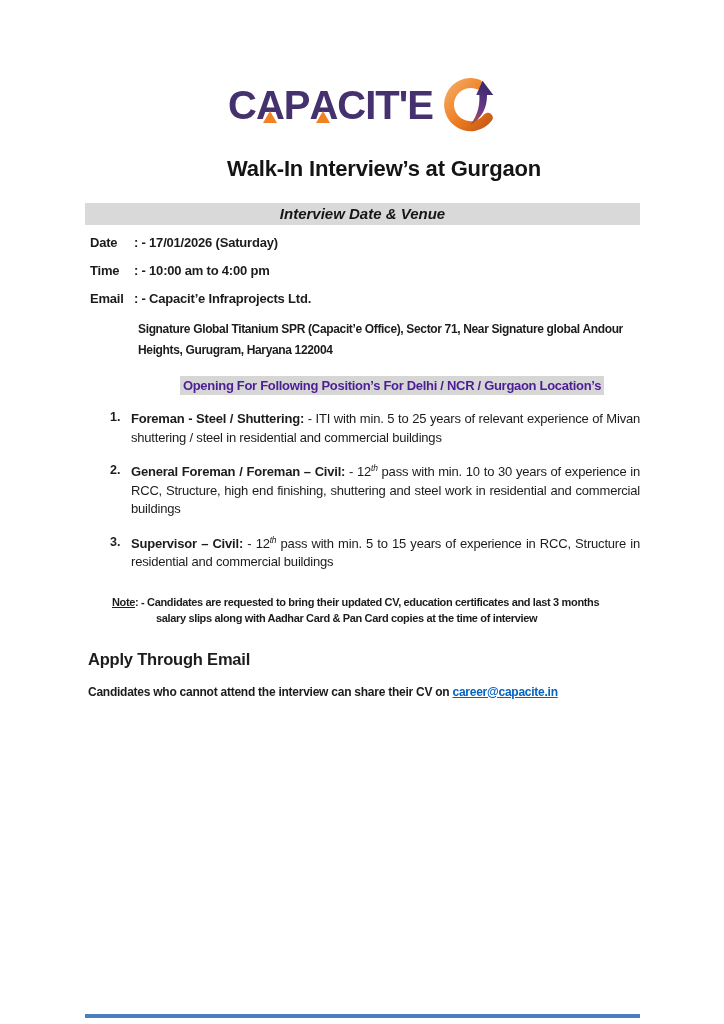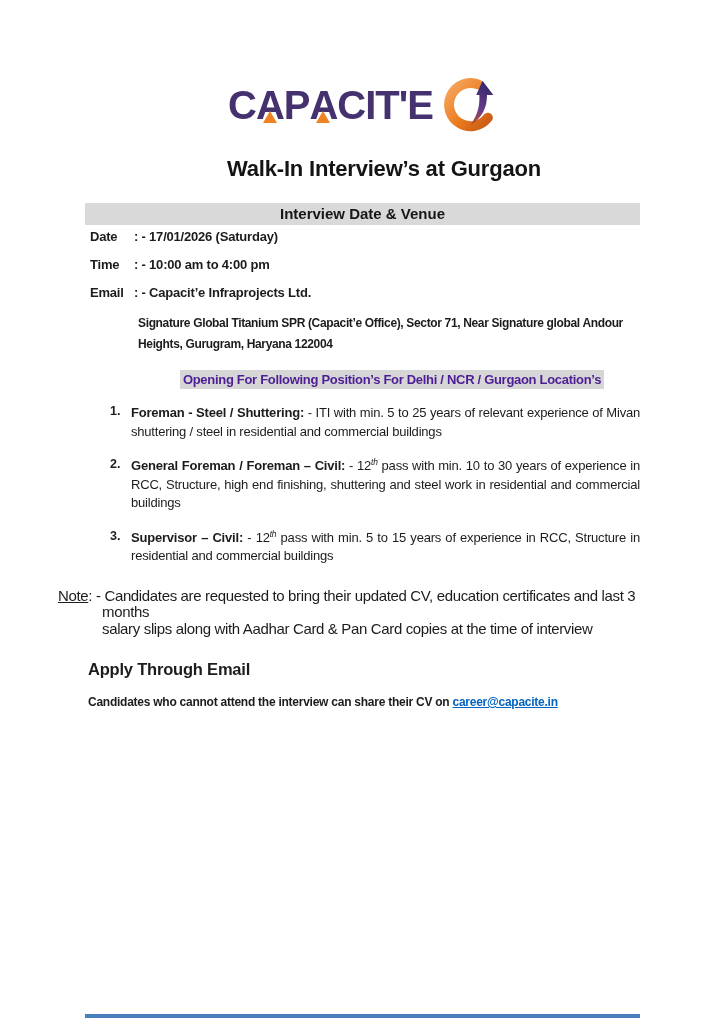--- a/index.html
+++ b/index.html
@@ -24,23 +24,24 @@
     border-bottom:12px solid #f08224;
   }
   .logo-icon { width:54px; height:54px; margin-left:9px; }
 
   
   .main-heading {
     margin-top:24px; text-align:center; position:relative; left:22px;
     font-size:22px; font-weight:bold; color:#141414; letter-spacing:-0.2px;
   }
   .section-bar {
-    margin:21px 84px 4px 85px; background:#d9d9d9;
+    margin:21px 84px 10px 85px; background:#d9d9d9;
     text-align:center; font-size:15px; font-weight:bold; color:#161616;
     padding:2px 0 3px 0;
+    font-style:italic;
   }
 
   
   .details { margin:2px 84px 0 90px; }
   .detail-row { display:flex; font-size:13px; font-weight:bold; margin-bottom:13px; letter-spacing:-0.2px; }
   .detail-label { width:44px; flex:none; }
   .address {
     margin:8px 84px 0 138px; font-size:12px; font-weight:bold;
     line-height:21px; letter-spacing:-0.35px; white-space:pre-line;
   }
@@ -55,21 +56,21 @@
   .position-item { display:flex; margin-bottom:16px; }
   .position-number { width:21px; flex:none; font-size:12.5px; font-weight:bold; }
   .position-text {
     flex:1; font-size:13px; line-height:18.5px; text-align:justify; letter-spacing:-0.2px;
   }
   .position-title { font-weight:bold; }
   .position-text sup { font-size:0.65em; vertical-align:super; line-height:0;font-style:italic; }
 
   
   .note {
-    margin:22px 84px 0 58px; font-size:15px; font-weight:normal;
+    margin:22px 84px 0 112px; font-size:11px; font-weight:bold;
     line-height:16.5px; letter-spacing:-0.35px;
     padding-left:44px; text-indent:-44px; white-space:pre-line;
   }
   .note-label { text-decoration:underline; }
 
   
   .apply-heading { margin:23px 84px 0 88px; font-size:16.5px; font-weight:bold; letter-spacing:-0.2px; }
   .apply-line { margin:16px 84px 0 88px; font-size:12px; font-weight:bold; letter-spacing:-0.25px; }
   .email-link { color:#0563c1; text-decoration:underline; cursor:pointer; }
 

